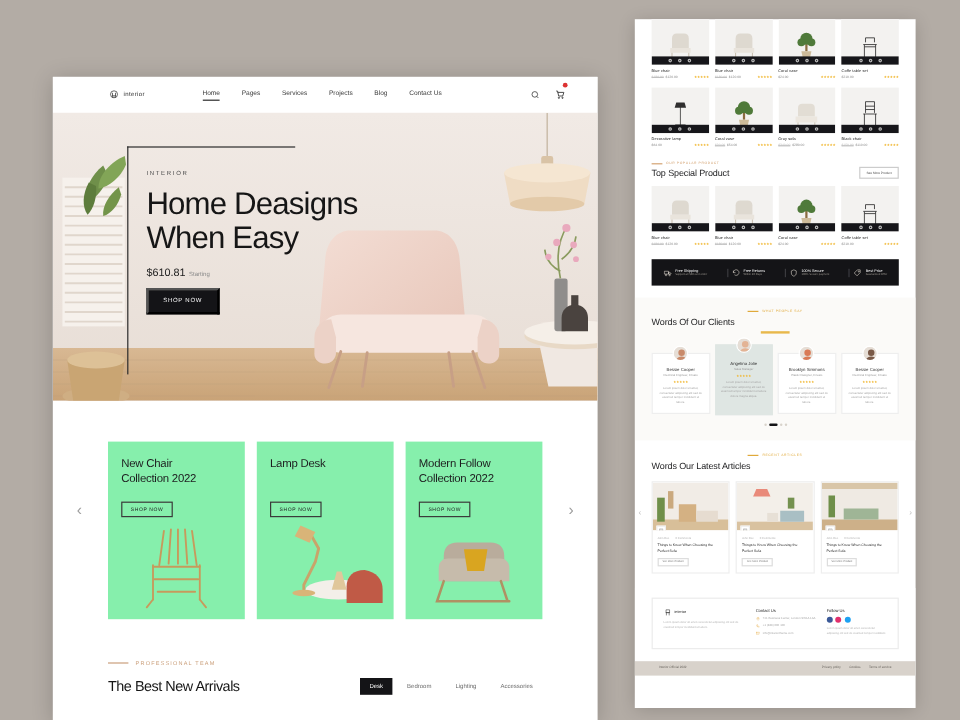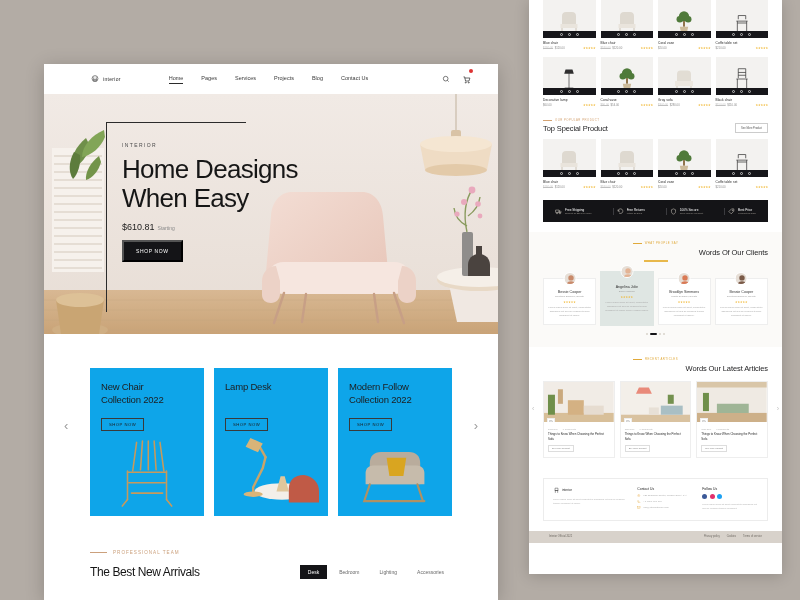--- a/index.html
+++ b/index.html
@@ -6,22 +6,22 @@
   html, body { width: 800px; height: 600px; overflow: hidden; }
   body {
     font-family: "Liberation Sans", sans-serif;
     background: #b3aca5;
     position: relative;
   }
 
   
   #long-page {
     position: absolute;
-    left: 529px; top: 0px;
-    width: 253px; height: 574px;
+    left: 529px; top: 16px;
+    width: 234px; height: 574px;
     background: #ffffff;
     box-shadow: 0 2px 14px rgba(0,0,0,0.18);
     overflow: hidden;
     font-size: 3px;
     color: #333;
   }
   .lp-pad { padding: 0 14px; }
 
   .mini-grid { display: grid; grid-template-columns: repeat(4, 1fr); gap: 5px; }
   .mini-card { background: #fff; }
@@ -60,21 +60,21 @@
     background: #141417; color: #fff; height: 22px; margin: 0 14px;
     display: flex; align-items: center; justify-content: space-around;
   }
   .feat { display: flex; align-items: center; gap: 3px; padding: 0 3px; }
   .feat + .feat { border-left: 0.4px solid #3b3b3f; }
   .feat-ico { width: 7px; height: 7px; color: #e9e2d8; flex: 0 0 auto; }
   .feat-t { font-size: 3.1px; color: #fff; }
   .feat-s { font-size: 2.3px; color: #9a958d; margin-top: 0.6px; }
 
   .clients-wrap { background: #fbfaf8; padding: 9px 14px 12px; }
-  .center { text-align: right; }
+  .center { text-align: left; }
   .sec-eyebrow.c { justify-content: center; color: #e0a93a; }
   .sec-eyebrow.c::before { background: #e0a93a; }
   .title-underline { width: 24px; height: 1.5px; background: #e8b84b; margin: 3px auto 0; }
   .testi-grid { display: grid; grid-template-columns: repeat(4,1fr); gap: 4px; margin-top: 9px; align-items: start; }
   .testi {
     border: 0.5px solid #eee; background: #fff; padding: 8px 4px 6px;
     text-align: center; position: relative; margin-top: 7px;
   }
   .testi.active { background: #dfe6e3; border-color: #dfe6e3; margin-top: 0; padding-top: 10px; padding-bottom: 12px; }
   .avatar {
@@ -173,21 +173,21 @@
   }
   .hero-frame {
     position: absolute; left: 62px; top: 28px; width: 140px; height: 190px;
     border-left: 1px solid #2b2b2b; border-top: 1px solid #2b2b2b; z-index: 5;
   }
 
   .cards-row {
     display: flex; gap: 10px; padding: 34px 46px 0;
   }
   .cat-card {
-    flex: 1; height: 148px; background: #0ea5e9; position: relative; overflow: hidden;
+    flex: 1; height: 148px; background: #86efac; position: relative; overflow: hidden;
   }
   .cat-title { position: absolute; left: 11px; top: 13px; font-size: 9.5px; color: #1d1d1f; line-height: 1.35; letter-spacing: -0.2px; }
   .cat-btn {
     position: absolute; left: 11px; top: 50px; border: 0.8px solid #3a3a3a;
     padding: 3px 7px; font-size: 4.2px; letter-spacing: .5px; color: #1d1d1f; background: transparent;
   }
   .carousel-arrow {
     position: absolute; top: 50%; transform: translateY(-50%);
     color: #9d9d9d; font-size: 13px; line-height: 1;
   }

